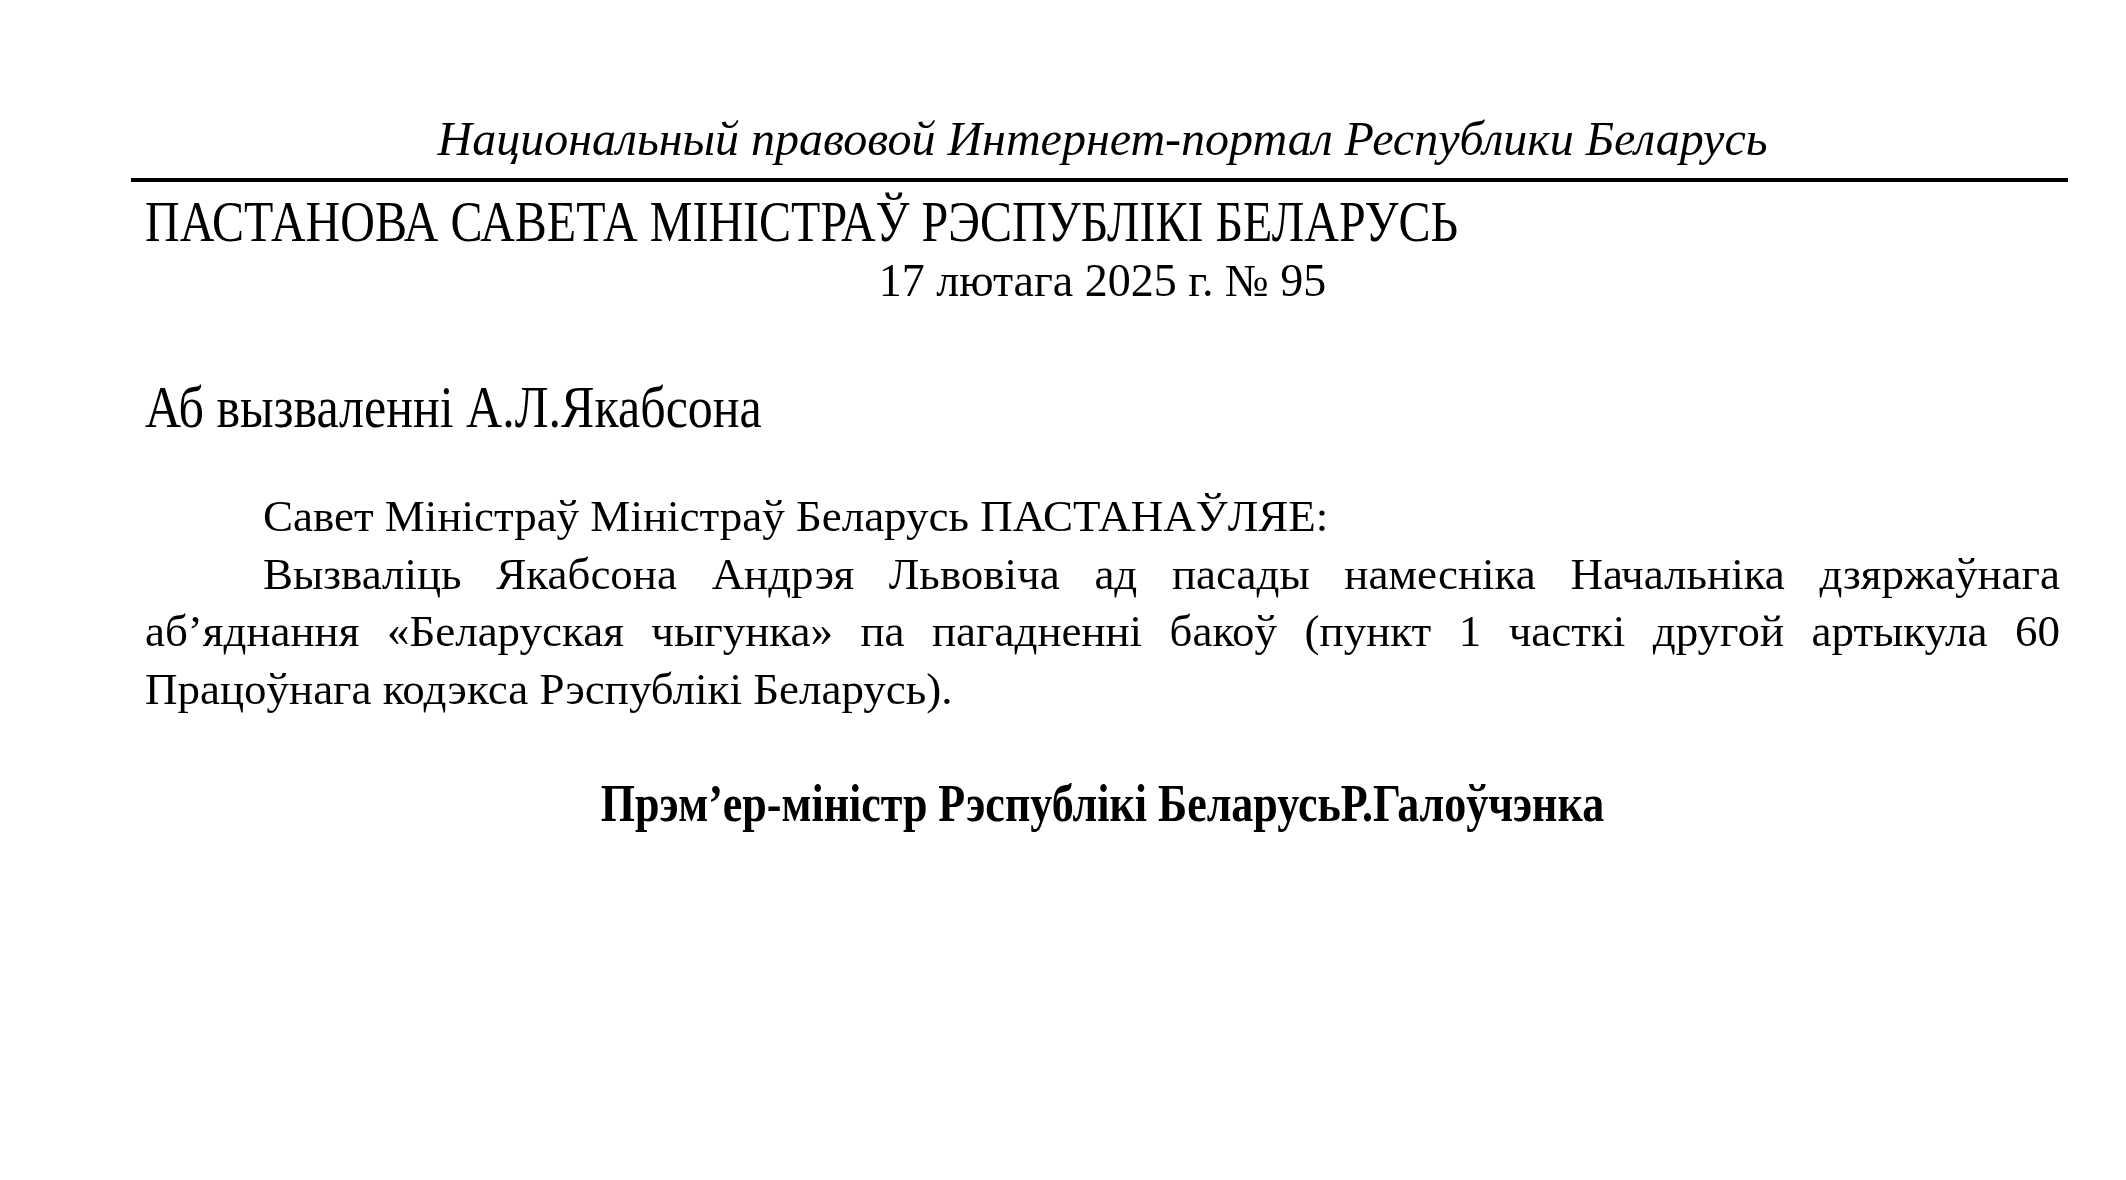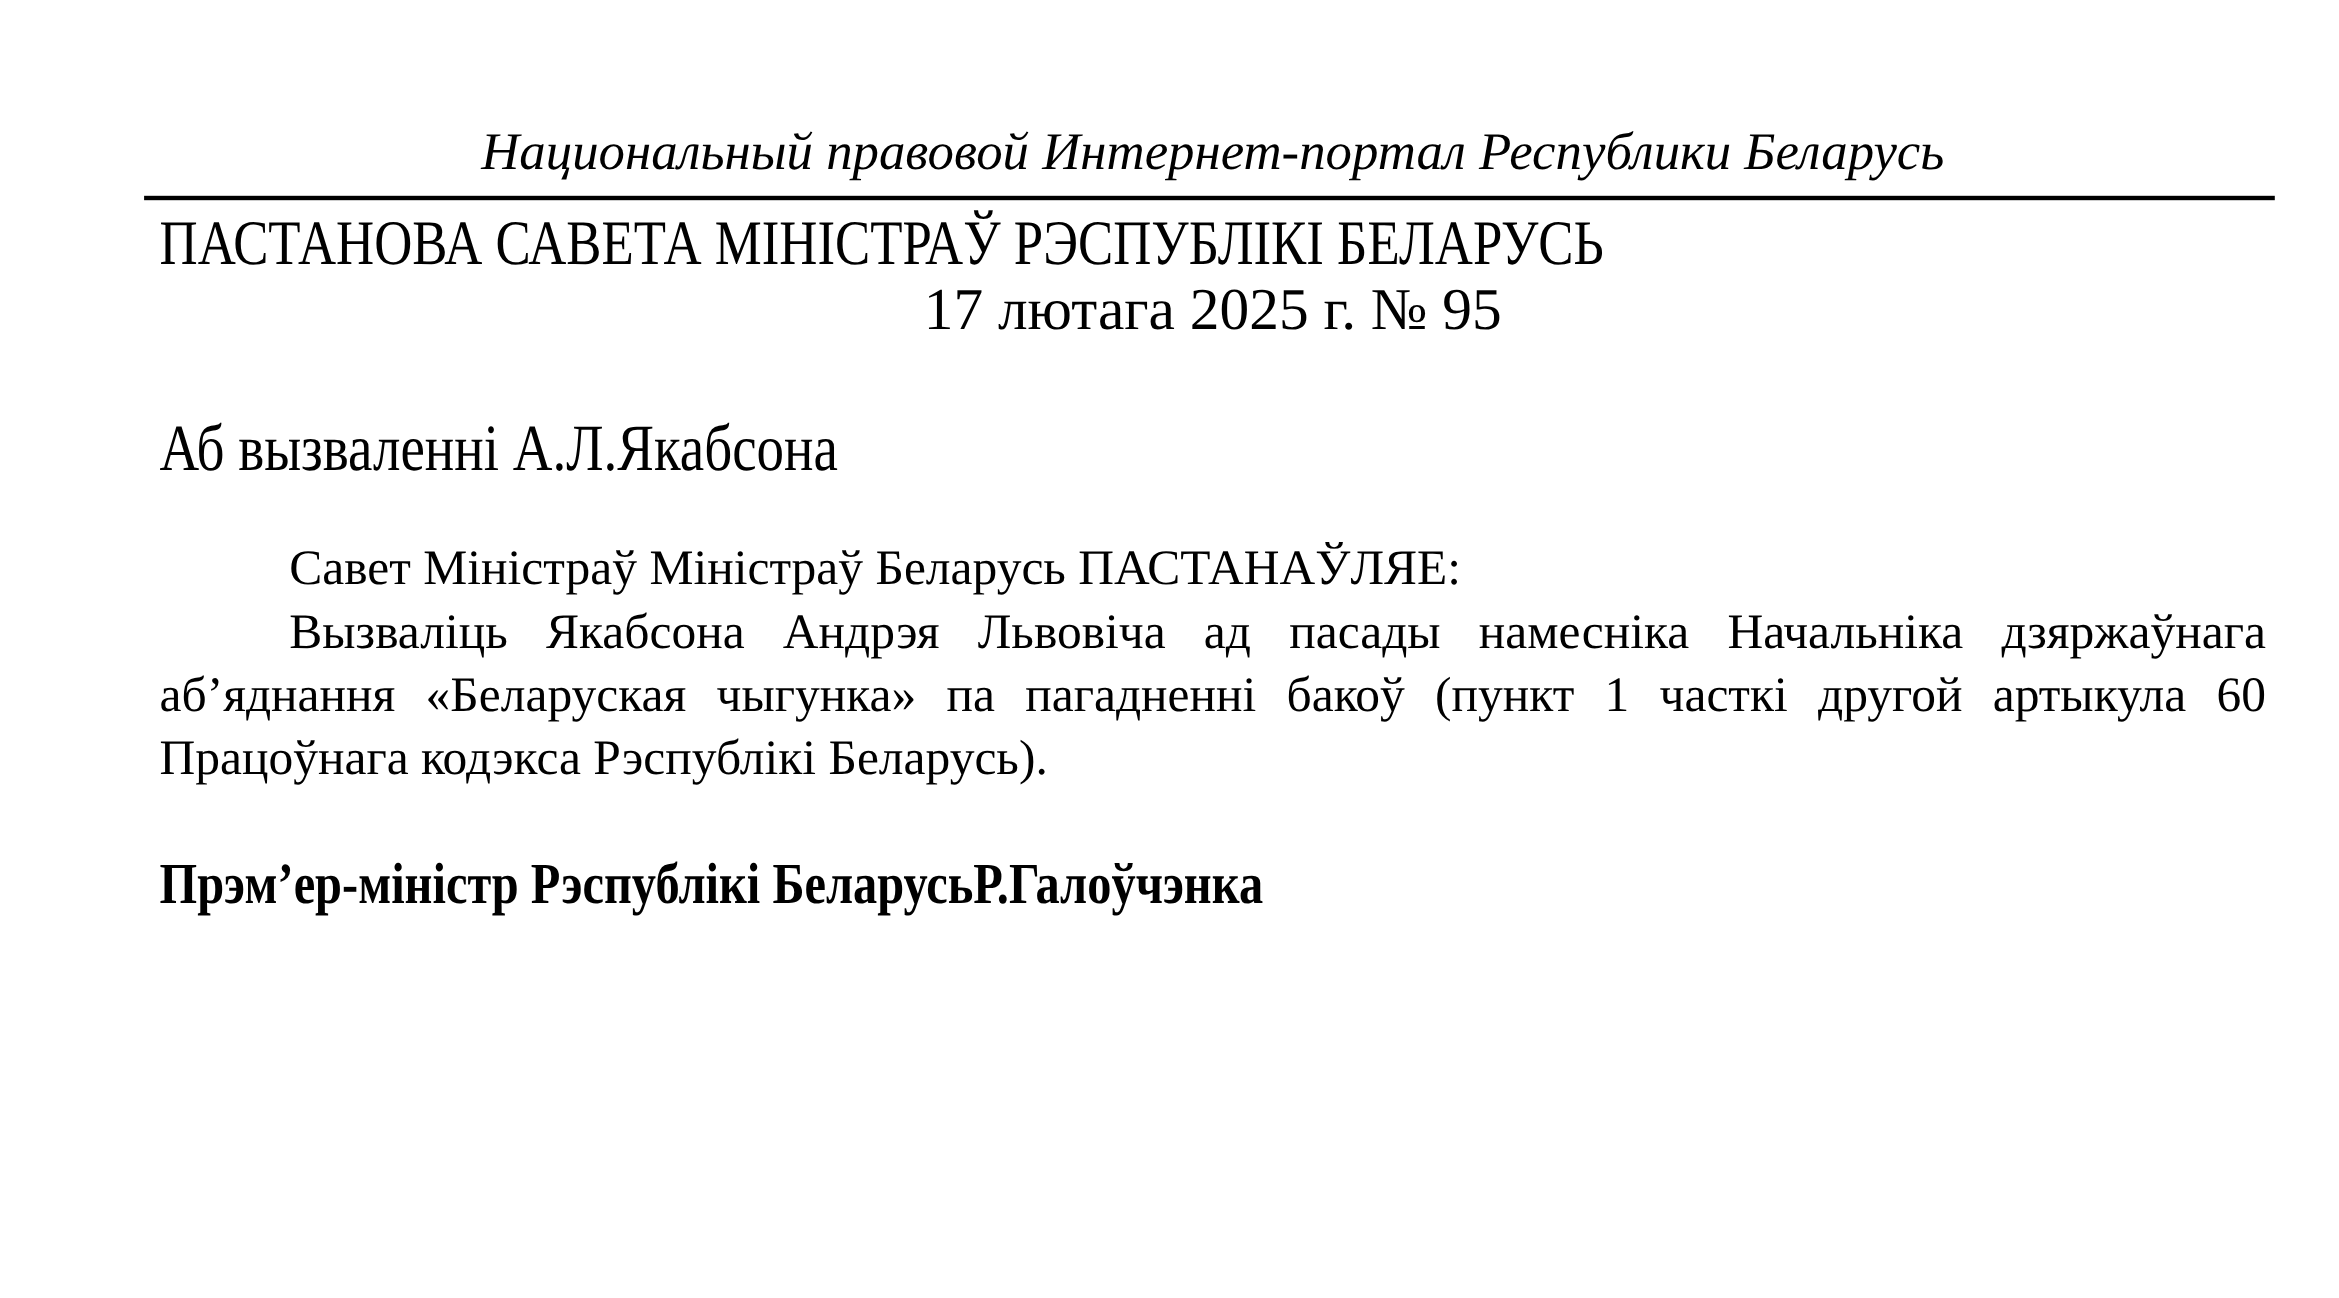--- a/index.html
+++ b/index.html
@@ -33,21 +33,21 @@
   }
   .doc-title {
     margin-top: 10px;
     font-size: 48px;
     line-height: 60px;
     font-weight: normal;
     white-space: nowrap;
   }
   .doc-date {
     text-align: center;
-    font-size: 54px;
+    font-size: 46px;
     line-height: 58px;
     white-space: nowrap;
   }
   .doc-subject {
     margin-top: 66px;
     font-size: 50px;
     line-height: 62px;
     font-weight: normal;
     text-align: left;
   }
@@ -56,21 +56,21 @@
   }
   .doc-body p {
     font-size: 45px;
     line-height: 57.5px;
     text-align: justify;
     text-indent: 118px;
   }
   .signature-row {
     margin-top: 58px;
     display: flex;
-    justify-content: flex-start;
+    justify-content: center;
     align-items: baseline;
     font-weight: bold;
     font-size: 44px;
     line-height: 56px;
   }
   
   .v-stretch {
     display: inline-block;
     transform: scaleY(1.2);
     transform-origin: center center;

